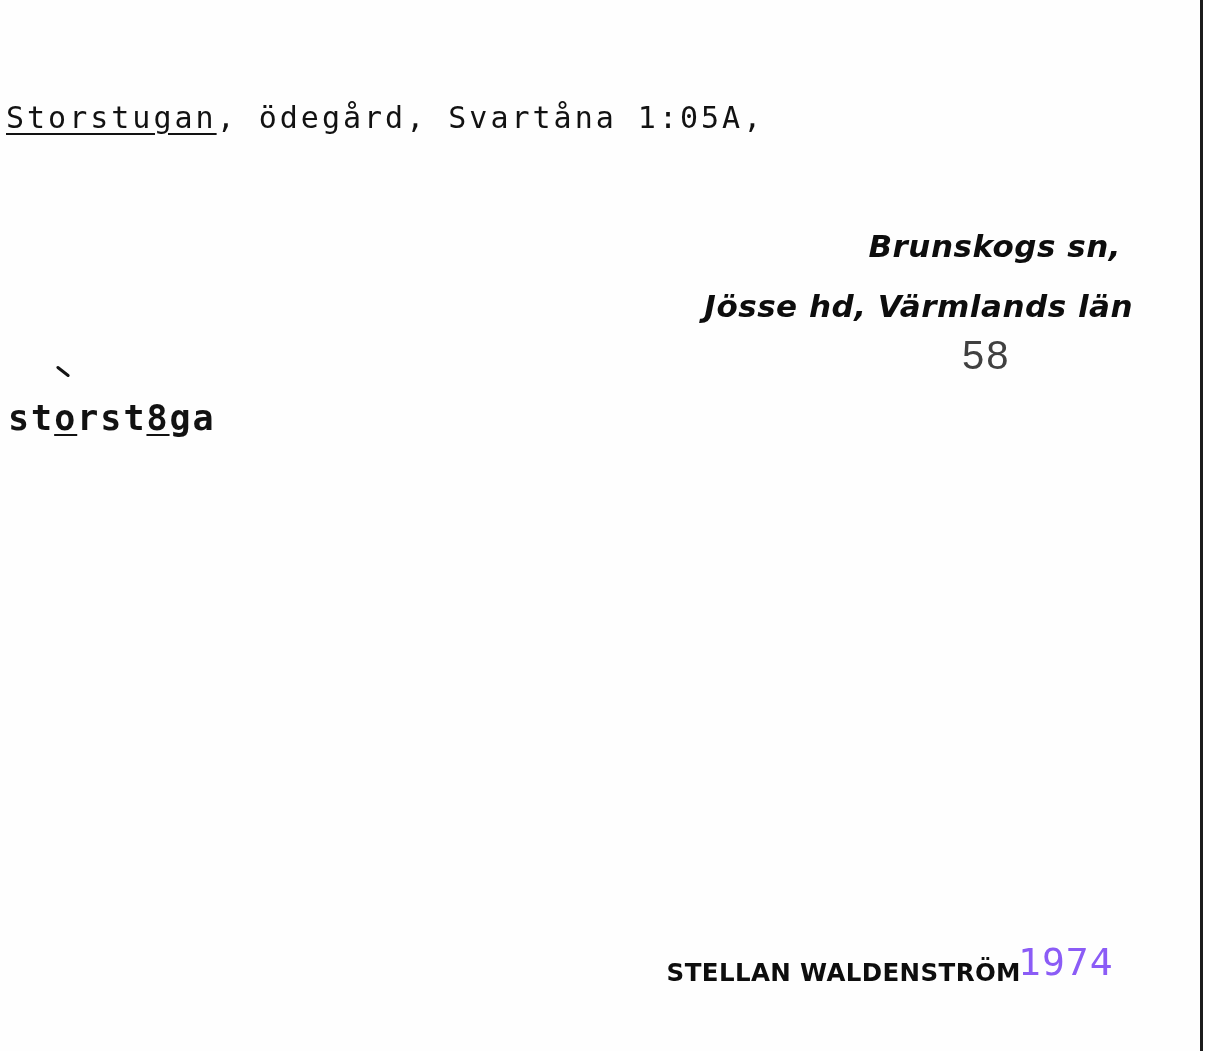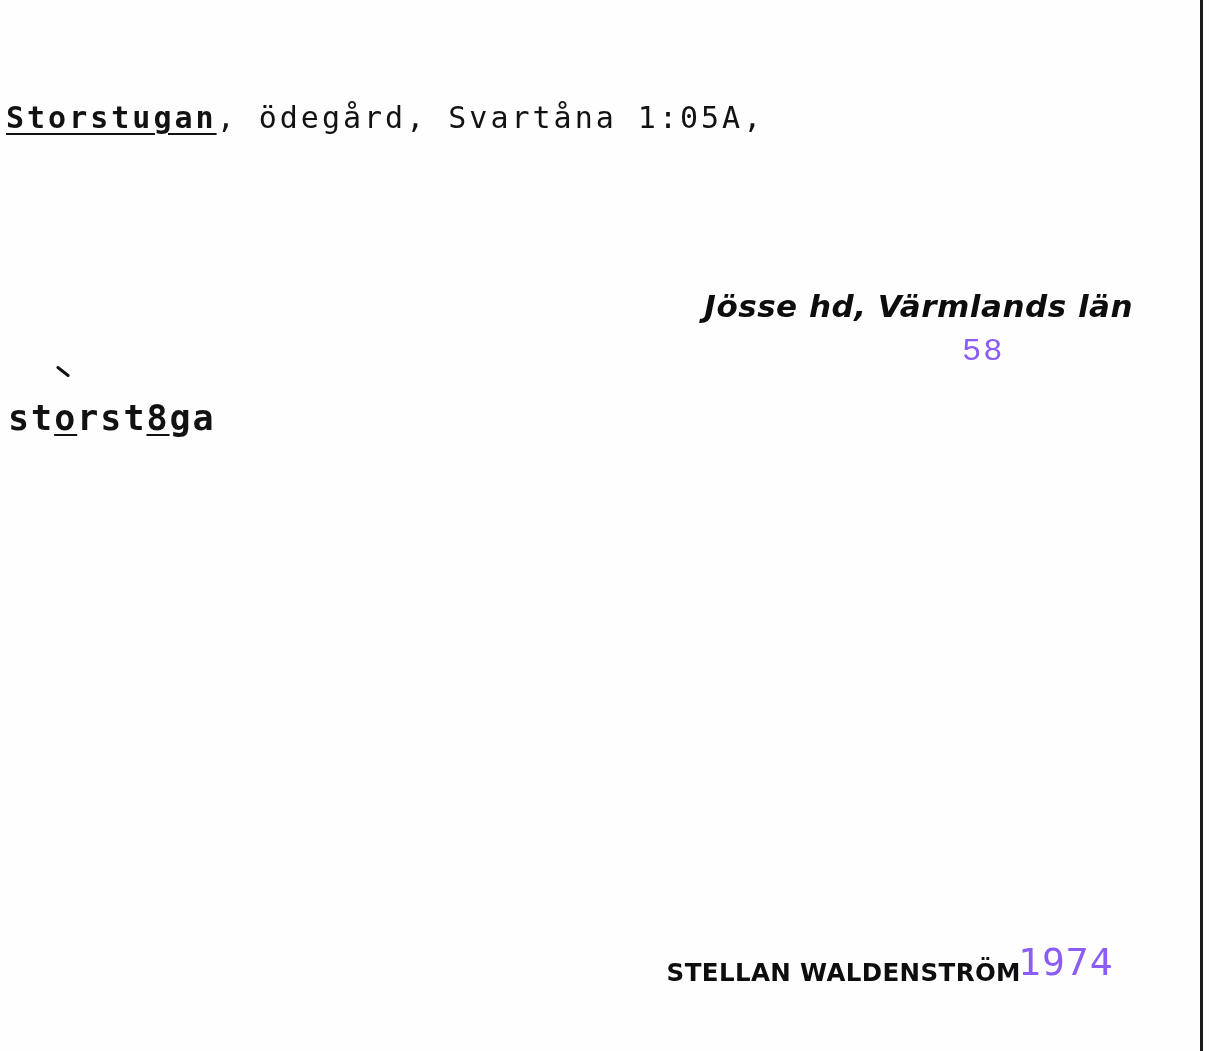--- a/index.html
+++ b/index.html
@@ -43,21 +43,20 @@
   }
 
   #headword-line {
     left: 6px;
     top: 100px;
   }
   #headword-line .underlined {
     text-decoration: underline;
     text-decoration-thickness: 2px;
     text-underline-offset: 5px;
-    font-weight: bold;
   }
 
   #pronunciation-line {
     left: 8px;
     top: 398px;
     font-size: 35px;
     letter-spacing: 2px;
     font-weight: bold;
   }
   #pronunciation-line .u {
@@ -103,23 +102,23 @@
     right: 76px;
     top: 288px;
     letter-spacing: 0.5px;
   }
 
   
   #card-number {
     position: absolute;
     left: 962px;
     top: 333px;
-    font-family: Liberation Mono, monospace;
-    font-size: 32px;
-    color: #8b5cf6;
+    font-family: Liberation Sans, sans-serif;
+    font-size: 40px;
+    color: #404040;
     letter-spacing: 2px;
   }
 
   
   #collector-name {
     position: absolute;
     left: 663px;
     top: 958px;
     font-family: "DejaVu Sans", sans-serif;
     font-weight: 700;
@@ -140,20 +139,21 @@
 </style>
 </head>
 <body>
 
 <div class="card">
 
   <div class="edge-rule"></div>
 
   <div class="typed" id="headword-line"><span class="underlined">Storstugan</span><span>, ödegård, Svartåna 1:05A,</span></div>
 
+  <div class="stamped" id="parish-line">Brunskogs sn,</div>
 
   <div class="stamped" id="district-line">Jösse hd, Värmlands län</div>
 
   <div id="card-number">58</div>
 
   <div class="accent-mark"></div>
 
   <div class="typed" id="pronunciation-line"><span>st</span><span class="u">o</span><span>rst</span><span class="u">8</span><span>ga</span></div>
 
 

